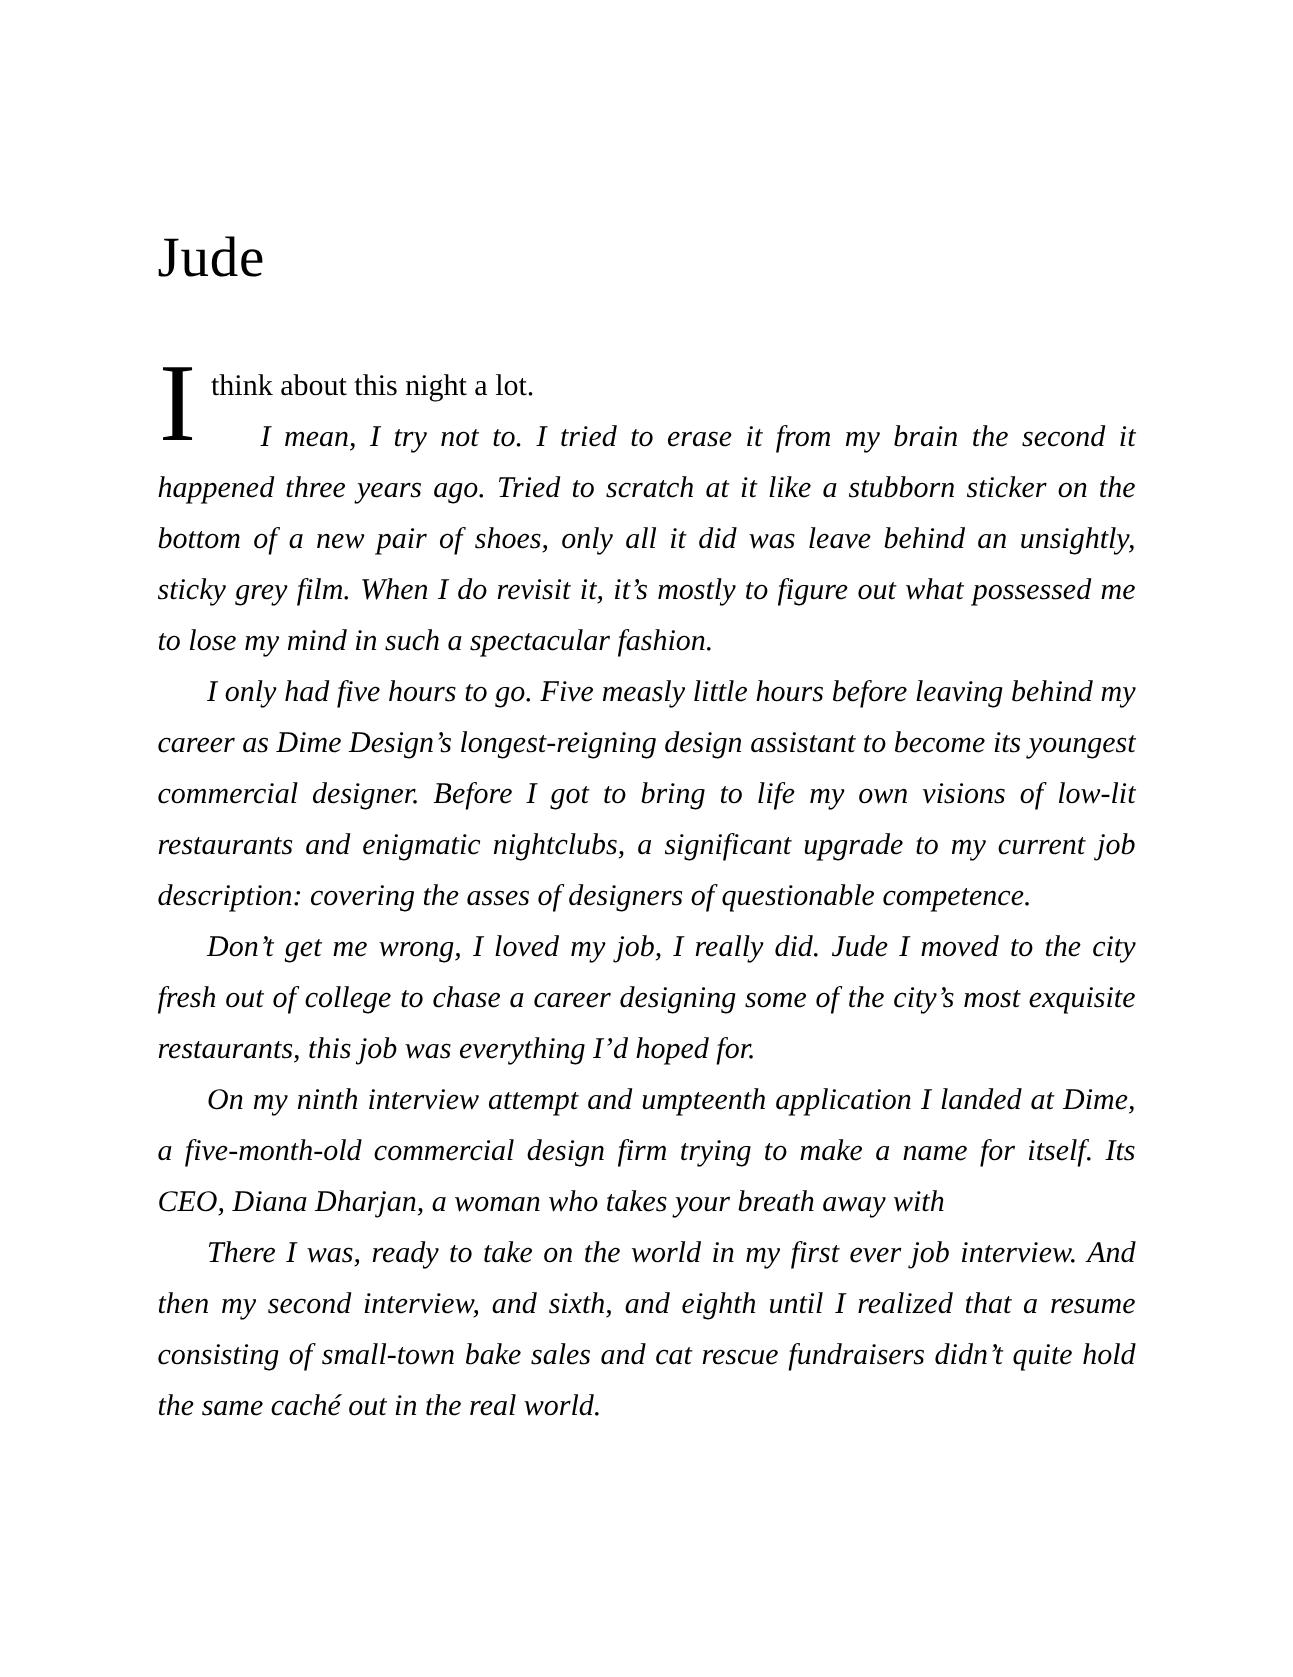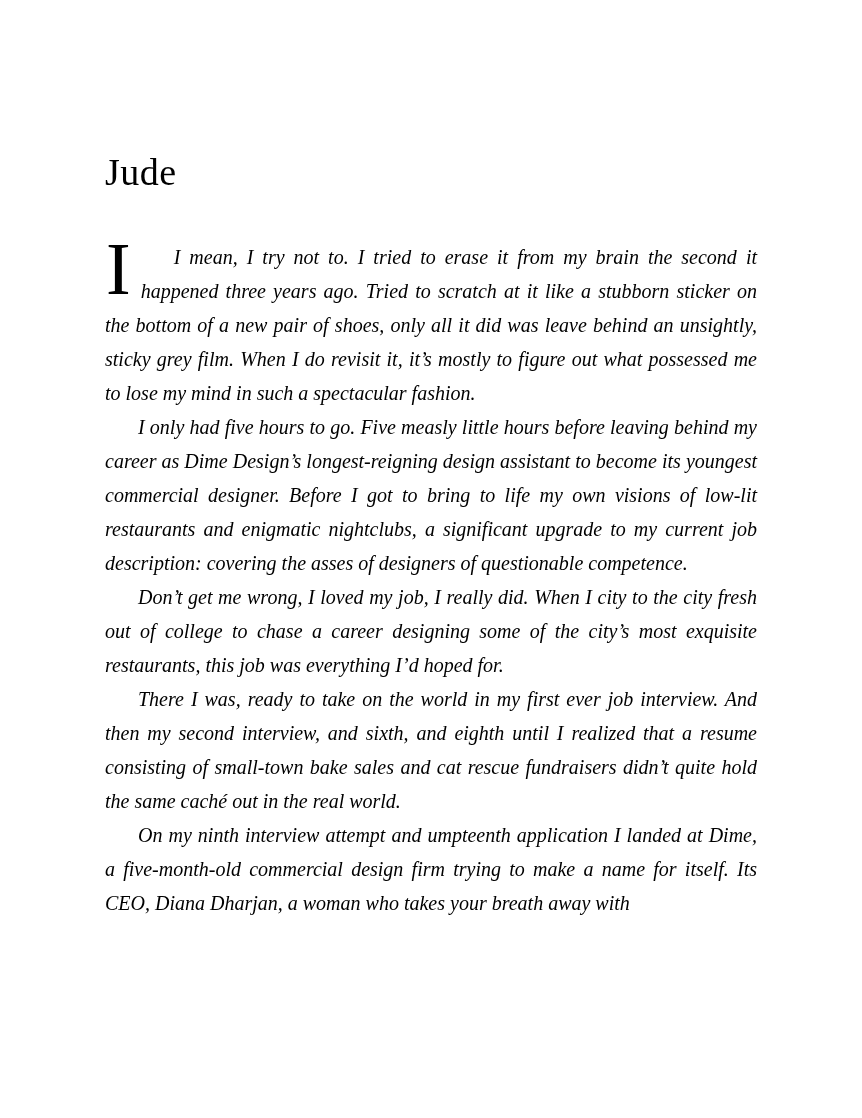--- a/index.html
+++ b/index.html
@@ -52,25 +52,25 @@
     color: #000000;
   }
 </style>
 </head>
 <body>
 
 <div class="page">
   <h1 class="chapter-title">Jude</h1>
 
   <div class="body-text">
-    <p class="first-para"><span class="drop-cap">I</span></p>
+    <p class="first-para"><span class="drop-cap">I</span><span>think about this night a lot.</span></p>
 
     <p class="para">I mean, I try not to. I tried to erase it from my brain the second it happened three years ago. Tried to scratch at it like a stubborn sticker on the bottom of a new pair of shoes, only all it did was leave behind an unsightly, sticky grey film. When I do revisit it, it’s mostly to figure out what possessed me to lose my mind in such a spectacular fashion.</p>
 
     <p class="para">I only had five hours to go. Five measly little hours before leaving behind my career as Dime Design’s longest-reigning design assistant to become its youngest commercial designer. Before I got to bring to life my own visions of low-lit restaurants and enigmatic nightclubs, a significant upgrade to my current job description: covering the asses of designers of questionable competence.</p>
 
-    <p class="para">Don’t get me wrong, I loved my job, I really did. When I city to the city fresh out of college to chase a career designing some of the city’s most exquisite restaurants, this job was everything I’d hoped for.</p>
+    <p class="para">Don’t get me wrong, I loved my job, I really did. Jude I moved to the city fresh out of college to chase a career designing some of the city’s most exquisite restaurants, this job was everything I’d hoped for.</p>
+
+    <p class="para">On my ninth interview attempt and umpteenth application I landed at Dime, a five-month-old commercial design firm trying to make a name for itself. Its CEO, Diana Dharjan, a woman who takes your breath away with</p>
 
     <p class="para">There I was, ready to take on the world in my first ever job interview. And then my second interview, and sixth, and eighth until I realized that a resume consisting of small-town bake sales and cat rescue fundraisers didn’t quite hold the same caché out in the real world.</p>
-
-    <p class="para">On my ninth interview attempt and umpteenth application I landed at Dime, a five-month-old commercial design firm trying to make a name for itself. Its CEO, Diana Dharjan, a woman who takes your breath away with</p>
   </div>
 </div>
 
 </body></html>

